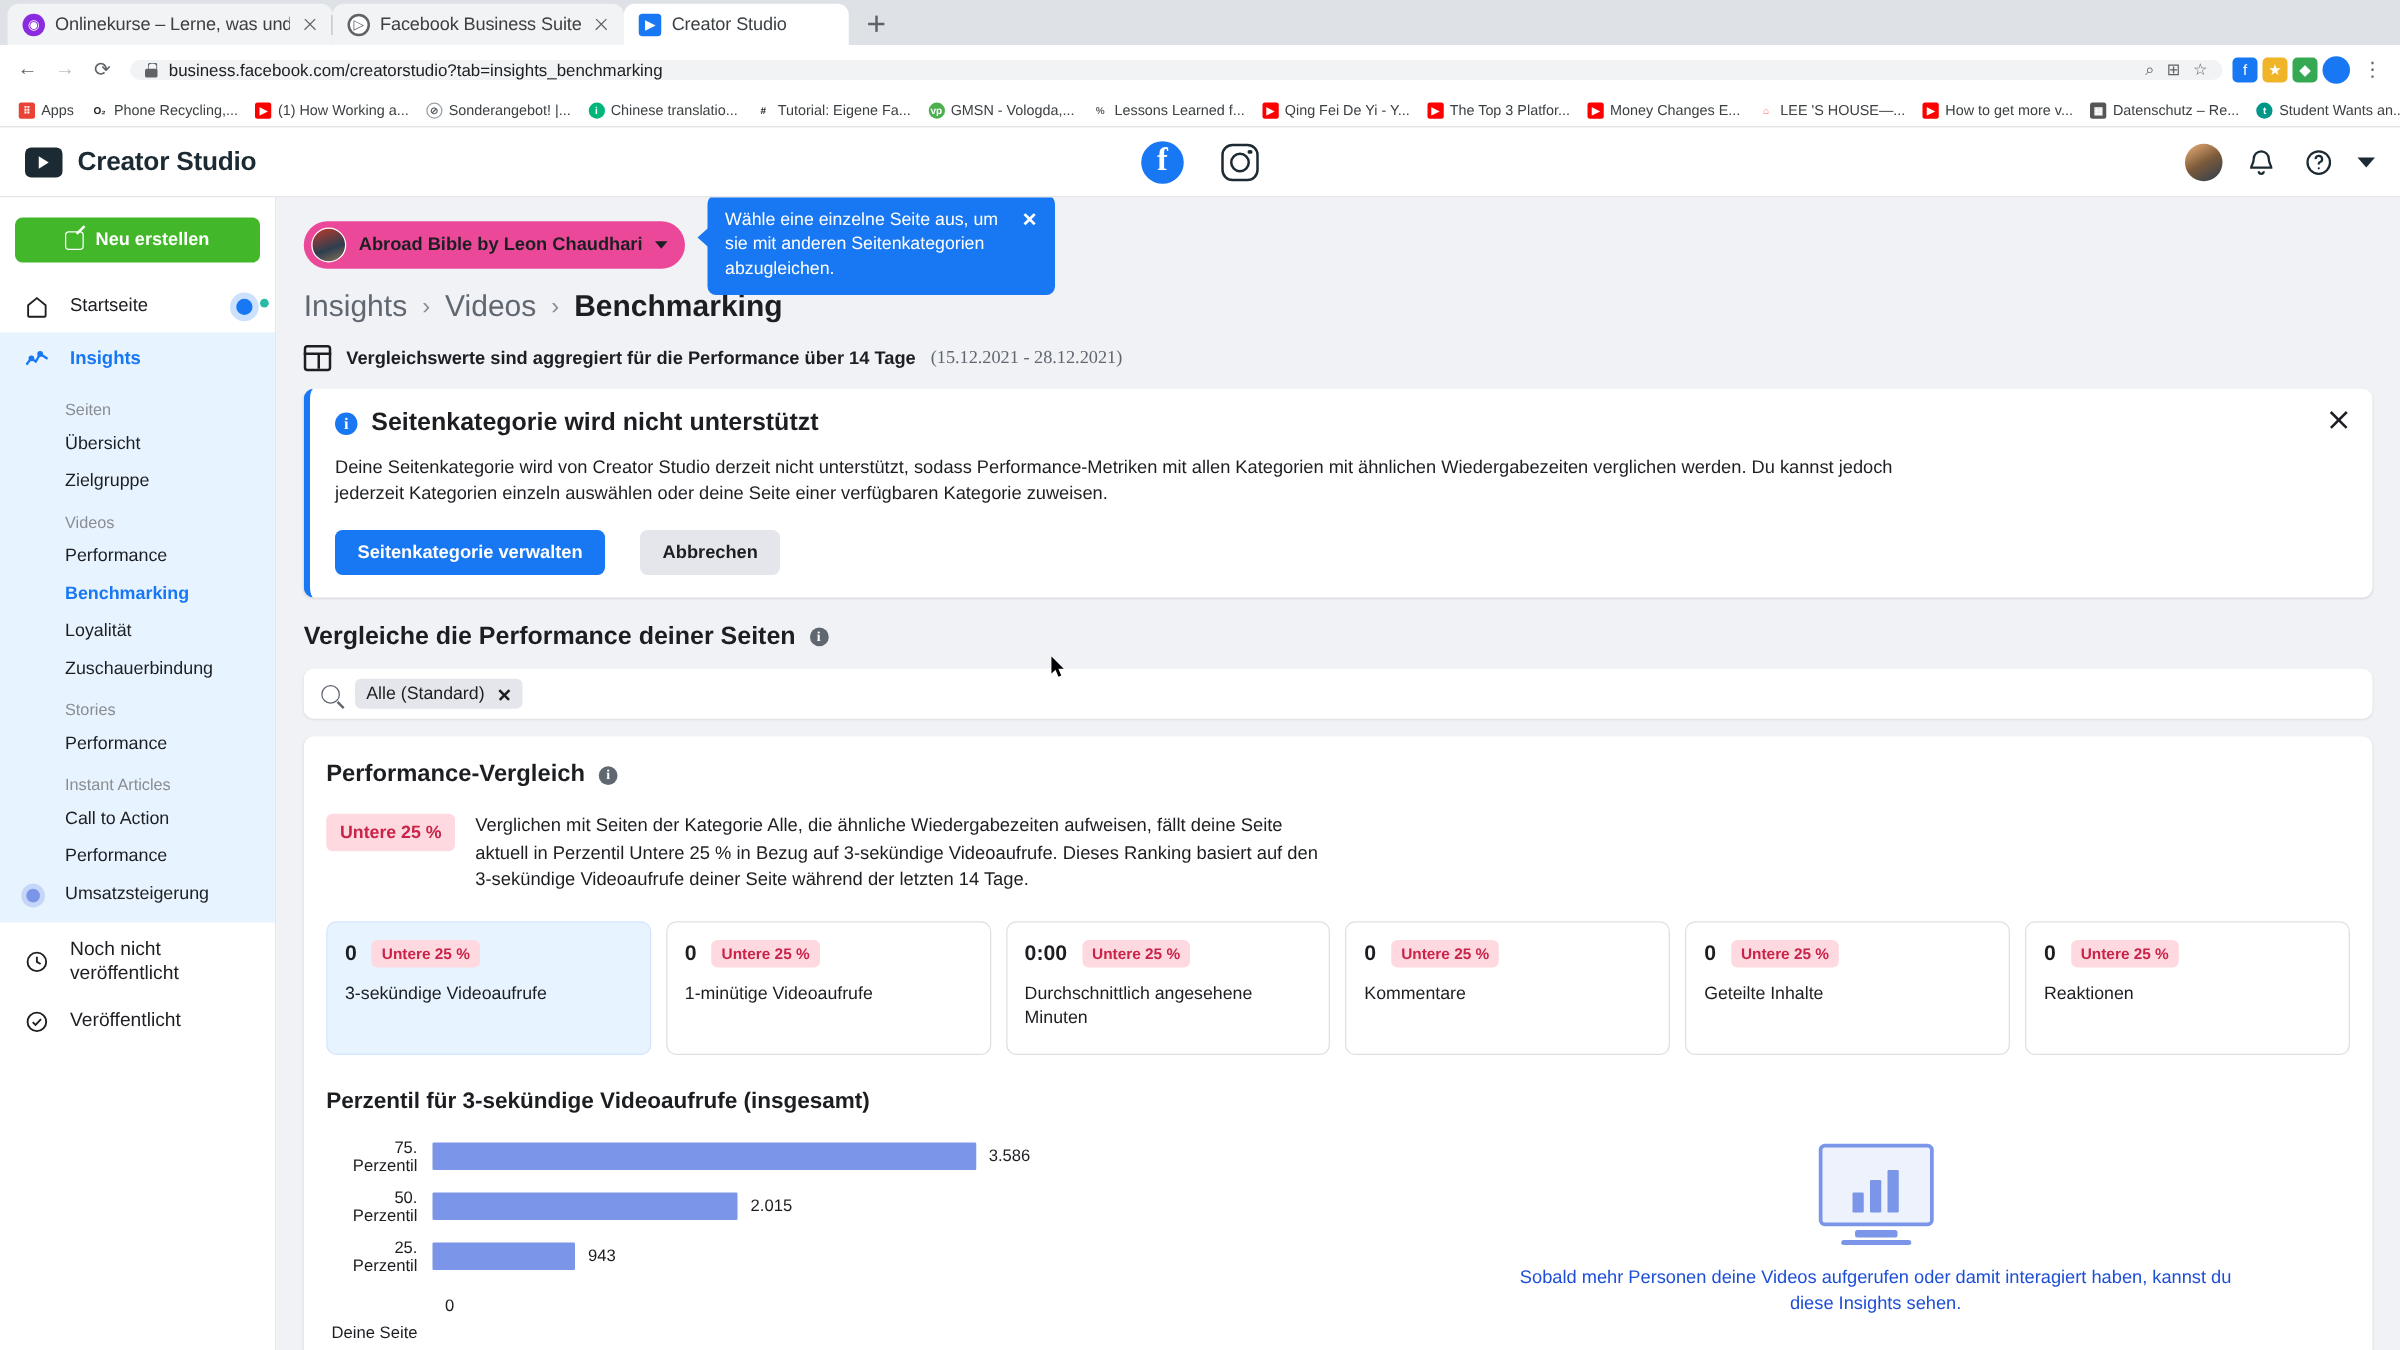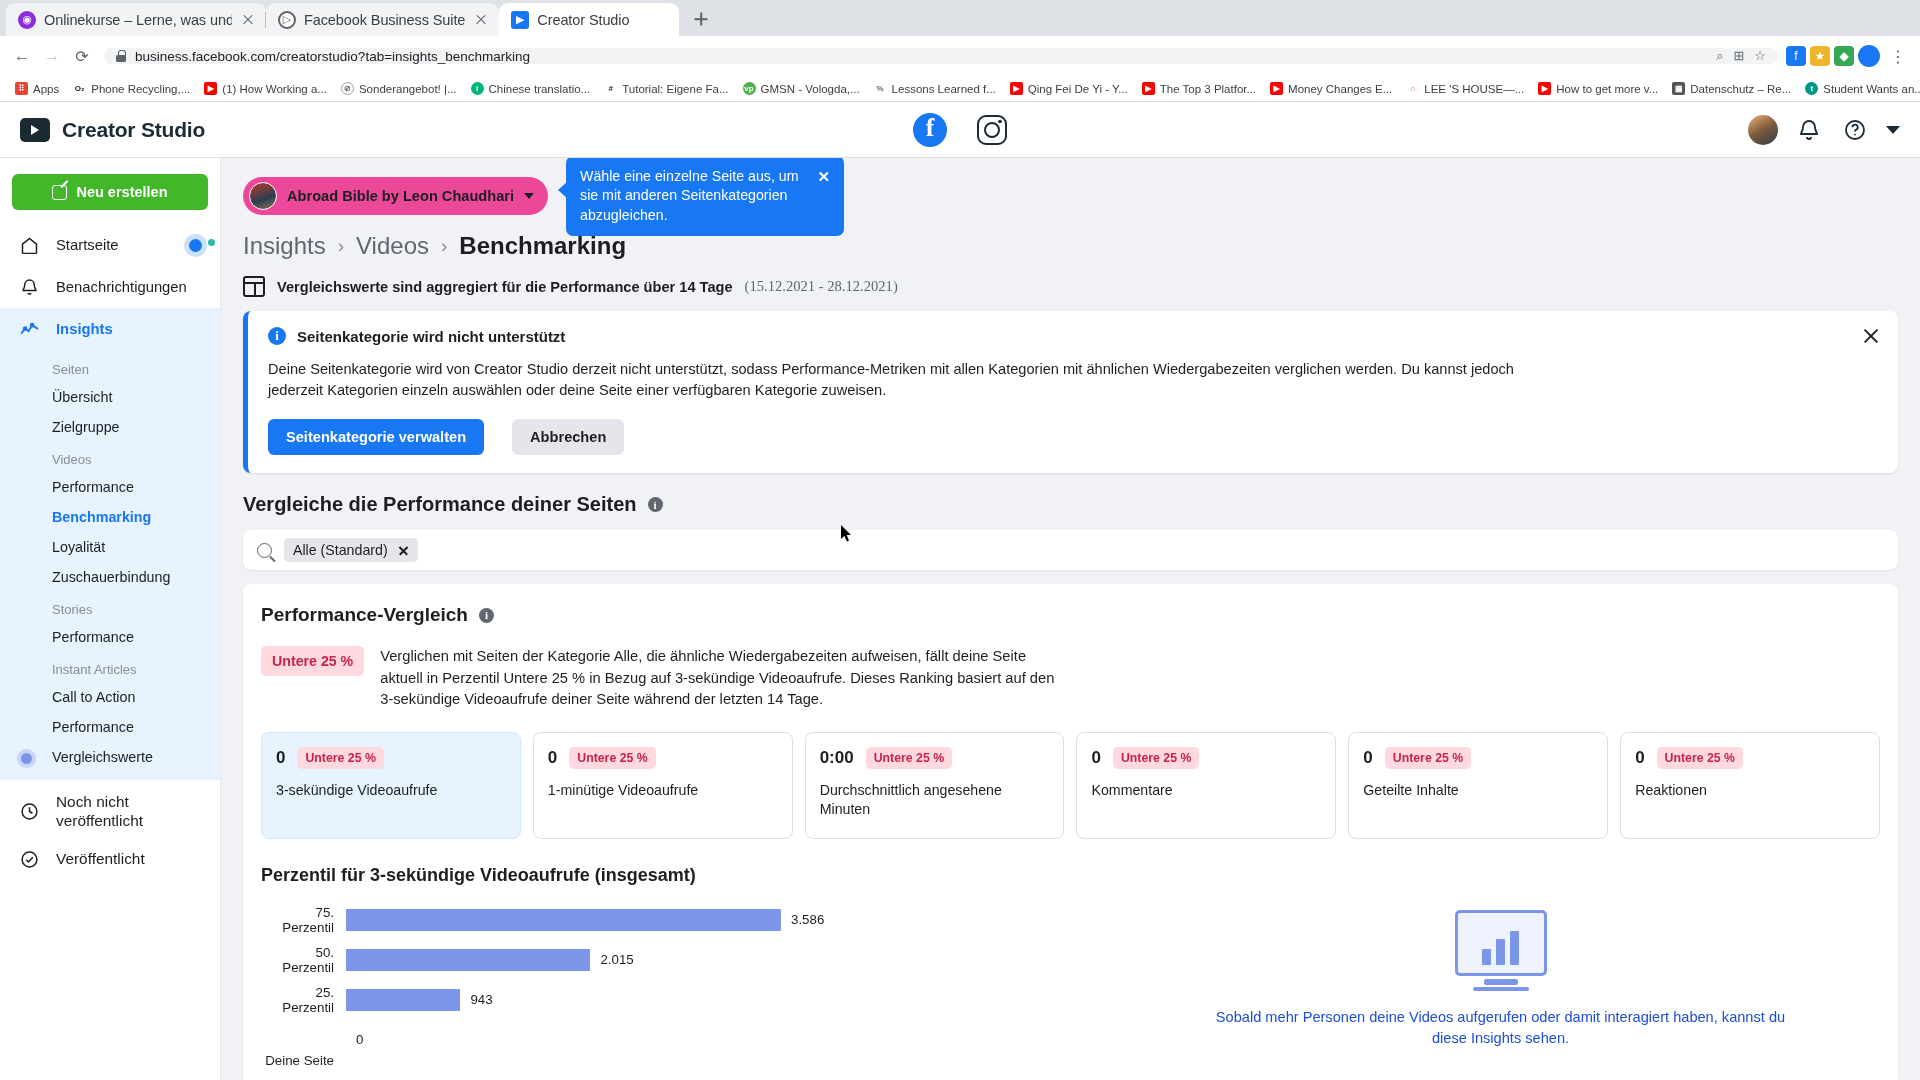--- a/index.html
+++ b/index.html
@@ -176,21 +176,21 @@
   .agg-bold { font-weight: bold; }
   .agg-date { color: #606770; font-family: Liberation Serif, serif; }
 
   .alert-card { margin-top: 14px; background: #fff; border-radius: 8px;
     border-left: 5px solid #1877f2; padding: 16px 20px 18px 20px; position: relative;
     box-shadow: 0 1px 2px rgba(0,0,0,0.1); }
   .alert-title-row { display: flex; align-items: center; gap: 11px; }
   .info-badge { width: 18px; height: 18px; border-radius: 50%; background: #1877f2; color: #fff;
     font-size: 13px; font-weight: bold; display: flex; align-items: center; justify-content: center;
     font-family: "Liberation Serif", serif; flex: 0 0 18px; }
-  .alert-title { font-size: 15px; font-weight: bold; color: #1c1e21; }
+  .alert-title { font-size: 20px; font-weight: bold; color: #1c1e21; }
   .alert-body { margin-top: 14px; font-size: 14.6px; color: #1c1e21; line-height: 1.45;
     max-width: 1290px; }
   .alert-btns { margin-top: 18px; display: flex; gap: 28px; }
   .btn-primary { background: #1877f2; color: #fff; font-size: 14.6px; font-weight: bold;
     border-radius: 6px; padding: 10px 18px; }
   .btn-secondary { background: #e4e6eb; color: #1c1e21; font-size: 14.6px; font-weight: bold;
     border-radius: 6px; padding: 10px 18px; }
   .alert-x { position: absolute; right: 18px; top: 16px; width: 18px; height: 18px; }
   .alert-x::before, .alert-x::after { content: ""; position: absolute; left: 0; top: 8px;
     width: 18px; height: 1.8px; background: #1c1e21; }
@@ -410,29 +410,20 @@
       <div class="nav-row">
         <span class="nico">
           <svg width="21" height="21" viewBox="0 0 24 24" fill="none" stroke="#1c1e21" stroke-width="1.7">
             <path d="M4 10.5L12 4l8 6.5V20a1 1 0 0 1-1 1H5a1 1 0 0 1-1-1z"></path>
           </svg>
         </span>
         <span class="nlabel">Startseite</span>
         <span class="blue-dot"></span>
         <span class="teal-dot"></span>
       </div>
-      <div class="nav-row">
-        <span class="nico">
-          <svg width="21" height="21" viewBox="0 0 24 24" fill="none" stroke="#1c1e21" stroke-width="1.7">
-            <path d="M12 3.5a5.5 5.5 0 0 0-5.5 5.5c0 4-1.8 4.6-1.8 6.4h14.6c0-1.8-1.8-2.4-1.8-6.4A5.5 5.5 0 0 0 12 3.5z"></path>
-            <path d="M10.2 18.2a1.9 1.9 0 0 0 3.6 0"></path>
-          </svg>
-        </span>
-        <span class="nlabel">Benachrichtigungen</span>
-      </div>
       <div class="nav-row active">
         <span class="nico">
           <svg width="21" height="21" viewBox="0 0 24 24" fill="none" stroke="#1877f2" stroke-width="2.1" stroke-linecap="round">
             <path d="M3 16l4-5 4 3 4-7 6 4"></path>
             <circle cx="7" cy="11" r="1.6" fill="#1877f2"></circle>
             <circle cx="15" cy="7" r="1.6" fill="#1877f2"></circle>
           </svg>
         </span>
         <span class="nlabel">Insights</span>
       </div>
@@ -448,21 +439,21 @@
       <div class="sub-item sel">Benchmarking</div>
       <div class="sub-item">Loyalität</div>
       <div class="sub-item">Zuschauerbindung</div>
 
       <div class="sub-head">Stories</div>
       <div class="sub-item">Performance</div>
 
       <div class="sub-head">Instant Articles</div>
       <div class="sub-item">Call to Action</div>
       <div class="sub-item">Performance</div>
-      <div class="sub-item sub-dot">Vergleichswerte</div>
+      <div class="sub-item sub-dot">Umsatzsteigerung</div>
     </div>
 
     <div class="nav-low">
       <div class="nav-row two">
         <span class="nico">
           <svg width="21" height="21" viewBox="0 0 24 24" fill="none" stroke="#1c1e21" stroke-width="1.7">
             <circle cx="12" cy="12" r="8.5"></circle>
               <path d="M12 7.2V12l3.4 2"></path>
           </svg>
         </span>

